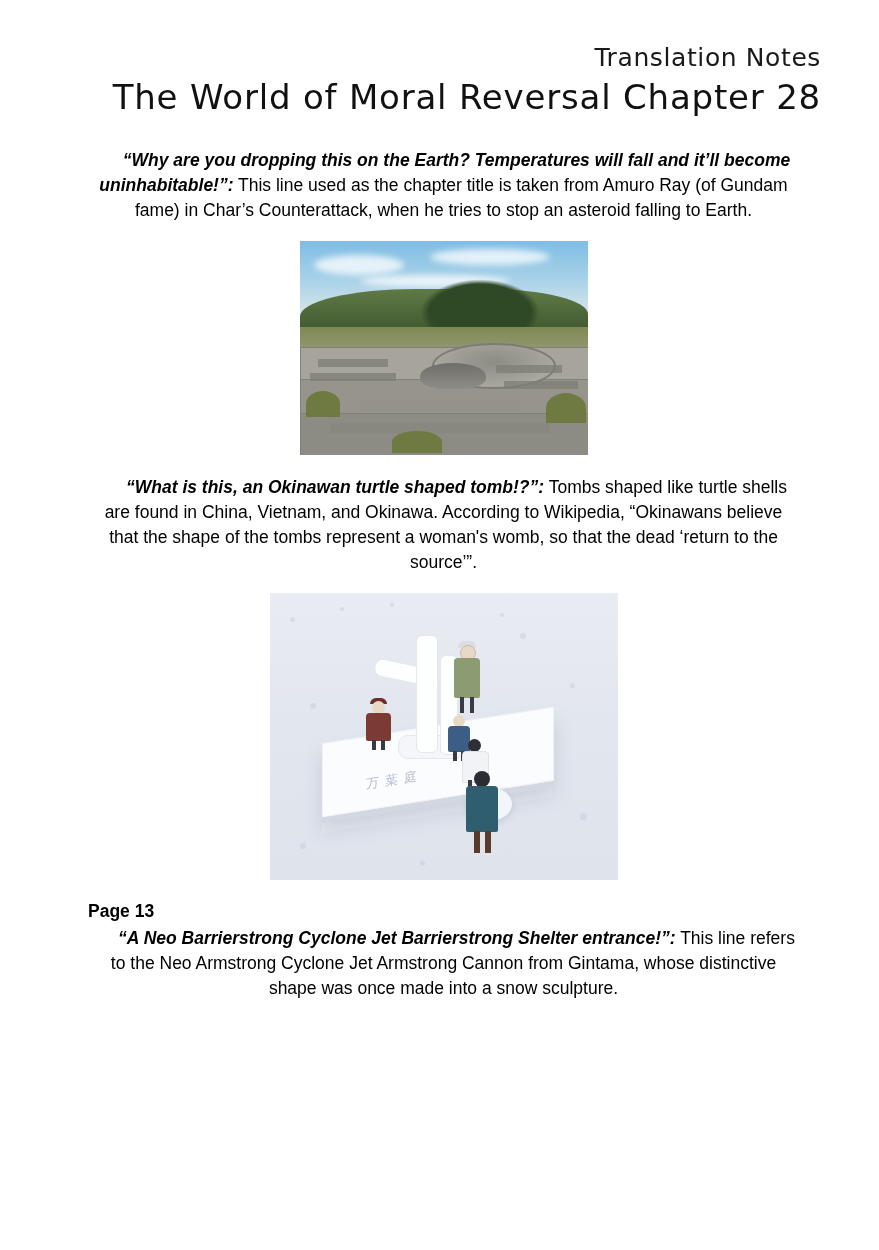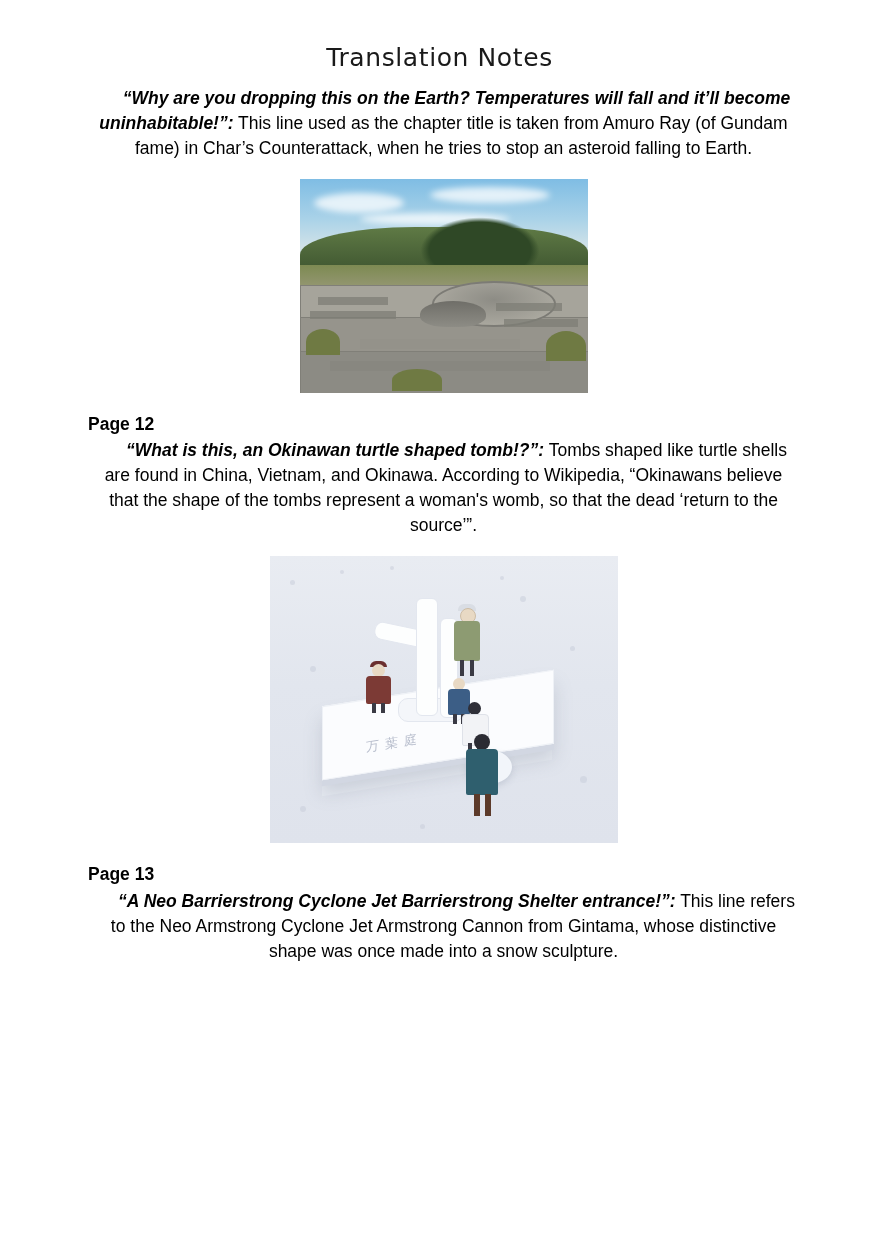--- a/index.html
+++ b/index.html
@@ -18,22 +18,22 @@
   .page {
     width: 879px;
     height: 1250px;
     box-sizing: border-box;
     padding: 44px 58px 10px 58px;
     position: relative;
   }
 
   
   .title-block {
-    text-align: center;
-    margin-bottom: 14px;
+    text-align: right;
+    margin-bottom: 30px;
   }
   .title-small {
     font-family: "DejaVu Sans", sans-serif;
     font-size: 25px;
     letter-spacing: 0.6px;
     line-height: 1.1;
     color: #1a1a1a;
   }
   .title-main {
     font-family: "DejaVu Sans", sans-serif;
@@ -241,20 +241,21 @@
   .pE .p-leg.l1 { left: 8px; top: 60px; height: 22px; width: 6px; background:#5c3a2a;}
   .pE .p-leg.l2 { left: 19px; top: 60px; height: 22px; width: 6px; background:#5c3a2a;}
 </style>
 </head>
 <body>
 
 <div class="page">
 
   <div class="title-block">
     <div class="title-small">Translation Notes</div>
+    <div class="title-main">The World of Moral Reversal Chapter 28</div>
   </div>
 
   <div class="content">
 
     <div class="section">
       <div class="para"><span class="quote">“Why are you dropping this on the Earth? Temperatures will fall and it’ll become uninhabitable!”:</span><span> This line used as the chapter title is taken from Amuro Ray (of Gundam fame) in Char’s Counterattack, when he tries to stop an asteroid falling to Earth.</span></div>
     </div>
 
     <div class="figure">
       <div class="photo1">
@@ -276,21 +277,20 @@
         <div class="step s4"></div>
         <div class="step s5"></div>
         <div class="step s6"></div>
         <div class="weed w1"></div>
         <div class="weed w2"></div>
         <div class="weed w3"></div>
       </div>
     </div>
 
     <div class="section">
-      <div class="page-label">Page 12</div>
       <div class="para"><span class="quote">“What is this, an Okinawan turtle shaped tomb!?”:</span><span> Tombs shaped like turtle shells are found in China, Vietnam, and Okinawa. According to Wikipedia, “Okinawans believe that the shape of the tombs represent a woman's womb, so that the dead ‘return to the source’”.</span></div>
     </div>
 
     <div class="figure">
       <div class="photo2">
         <div class="speck" style="left:20px;top:24px;width:5px;height:5px;"></div>
         <div class="speck" style="left:70px;top:14px;width:4px;height:4px;"></div>
         <div class="speck" style="left:250px;top:40px;width:6px;height:6px;"></div>
         <div class="speck" style="left:300px;top:90px;width:5px;height:5px;"></div>
         <div class="speck" style="left:40px;top:110px;width:6px;height:6px;"></div>

